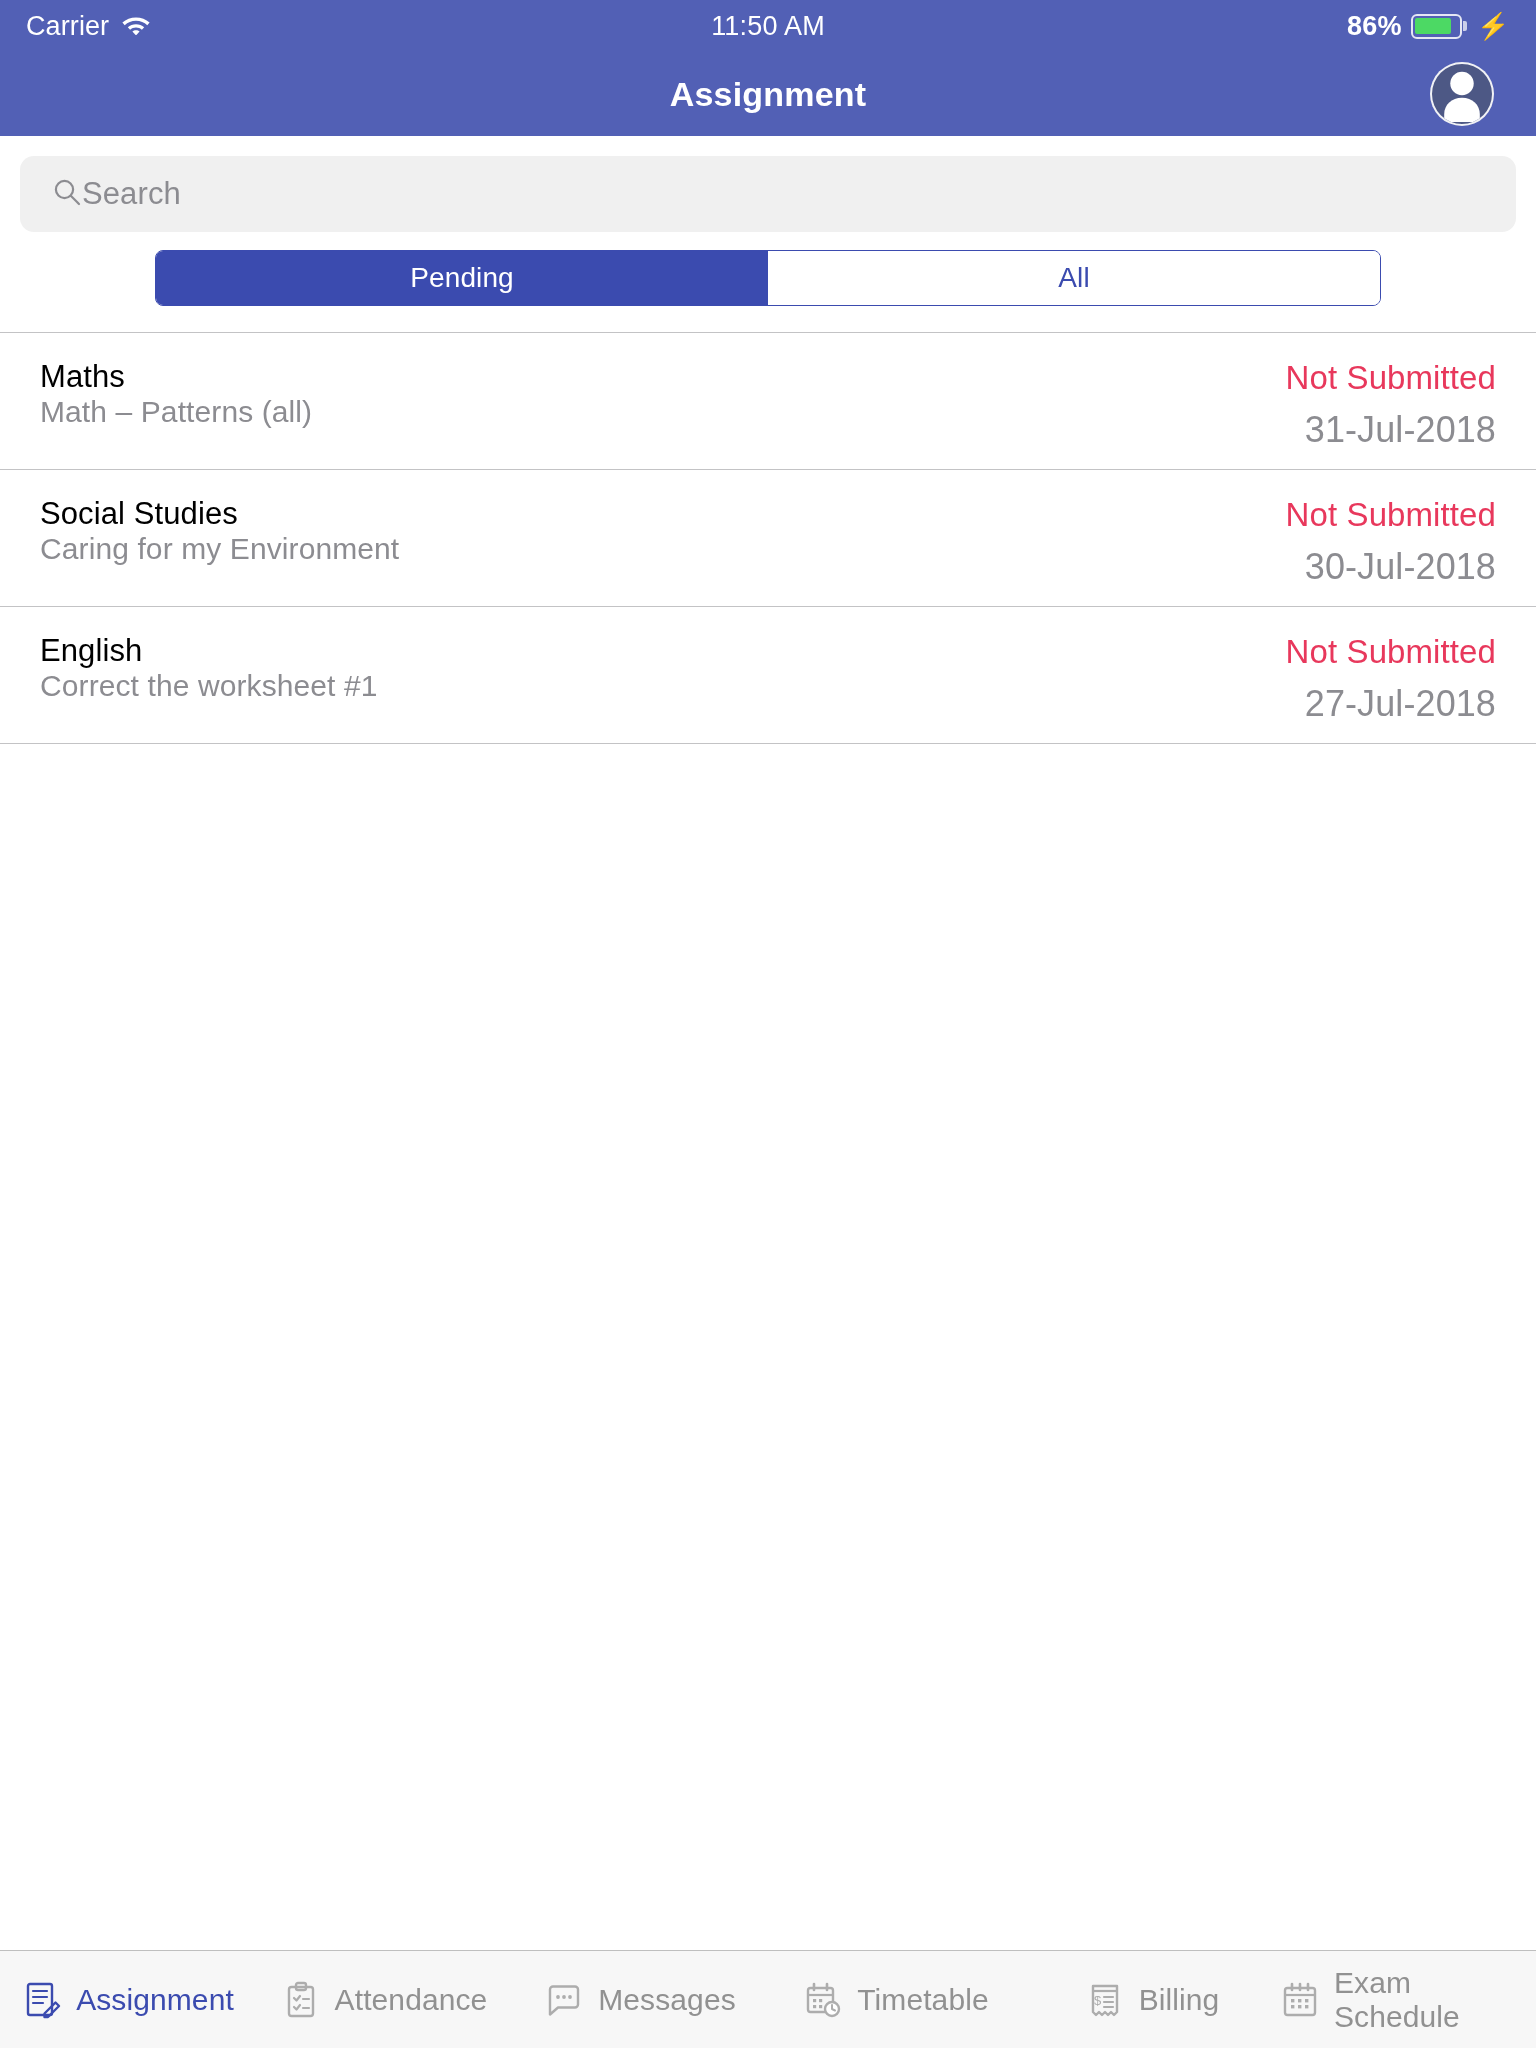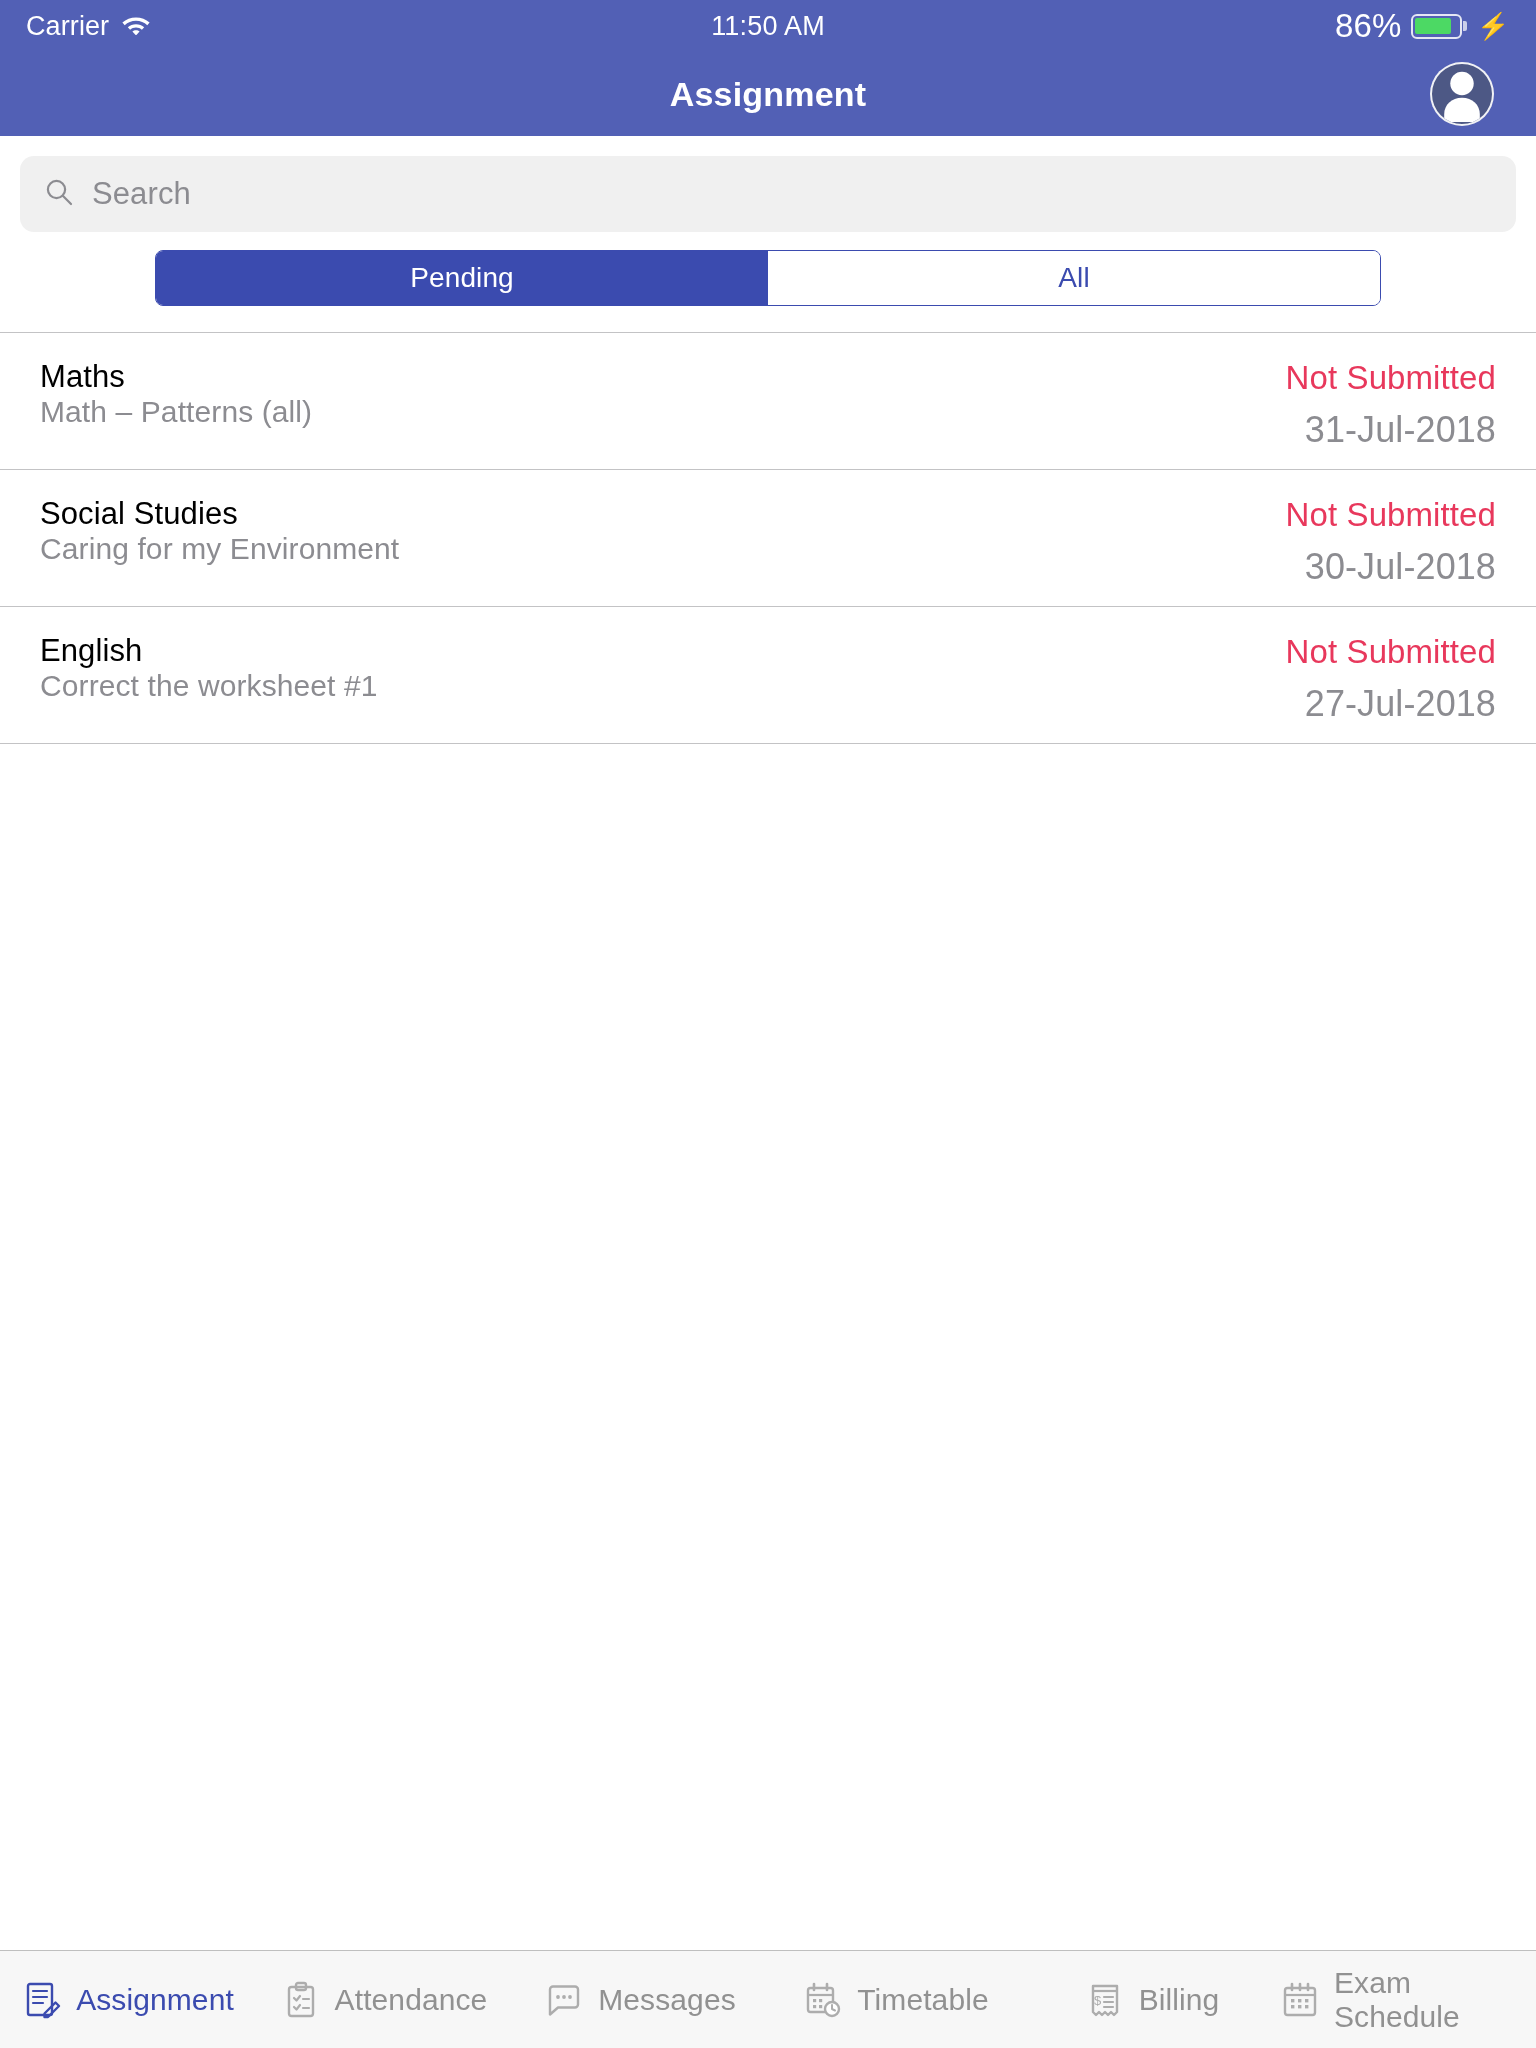--- a/index.html
+++ b/index.html
@@ -19,21 +19,21 @@
     padding:0 26px; flex:0 0 52px;
   }
   .sb-left { display:flex; align-items:center; gap:12px; }
   .sb-carrier { font-size:27px; letter-spacing:0.1px; }
   .wifi-icon { display:block; }
   .sb-time {
     position:absolute; left:50%; transform:translateX(-50%);
     font-size:27px; font-weight:500; letter-spacing:0.2px;
   }
   .sb-right { margin-left:auto; display:flex; align-items:center; gap:9px; }
-  .sb-batt-pct { font-size:33px; letter-spacing:0.2px; }
+  .sb-batt-pct { font-size:27px; letter-spacing:0.2px;font-weight:bold; }
   .batt {
     position:relative; width:51px; height:25px;
     border:2.5px solid rgba(255,255,255,0.85); border-radius:6px;
     display:flex; align-items:center; padding:2.5px;
   }
   .batt::after {
     content:""; position:absolute; right:-7px; top:50%; transform:translateY(-50%);
     width:4px; height:10px; background:rgba(255,255,255,0.7);
     border-radius:0 2px 2px 0;
   }
@@ -52,21 +52,21 @@
     width:64px; height:64px; border-radius:50%;
     background:#4D5885; border:2px solid rgba(255,255,255,0.92);
     overflow:hidden; display:flex; align-items:flex-end; justify-content:center;
   }
   .avatar svg { display:block; }
 
   
   .search-wrap { padding:20px 20px 0 20px; background:#ffffff; flex:0 0 auto; }
   .search-bar {
     height:76px; background:#F0F0F0; border-radius:14px;
-    display:flex; align-items:center; gap:18px; padding:0 24px;
+    display:flex; align-items:center; padding:0 32px;
   }
   .search-placeholder { color:#8C8C91; font-size:31px; letter-spacing:0.1px; }
 
   
   .seg-wrap { display:flex; justify-content:center; padding:18px 0 26px 0; background:#ffffff; flex:0 0 auto; }
   .segmented {
     width:1226px; height:56px; display:flex;
     border:1.5px solid #3B4BAF; border-radius:8px; overflow:hidden;
   }
   .seg {

